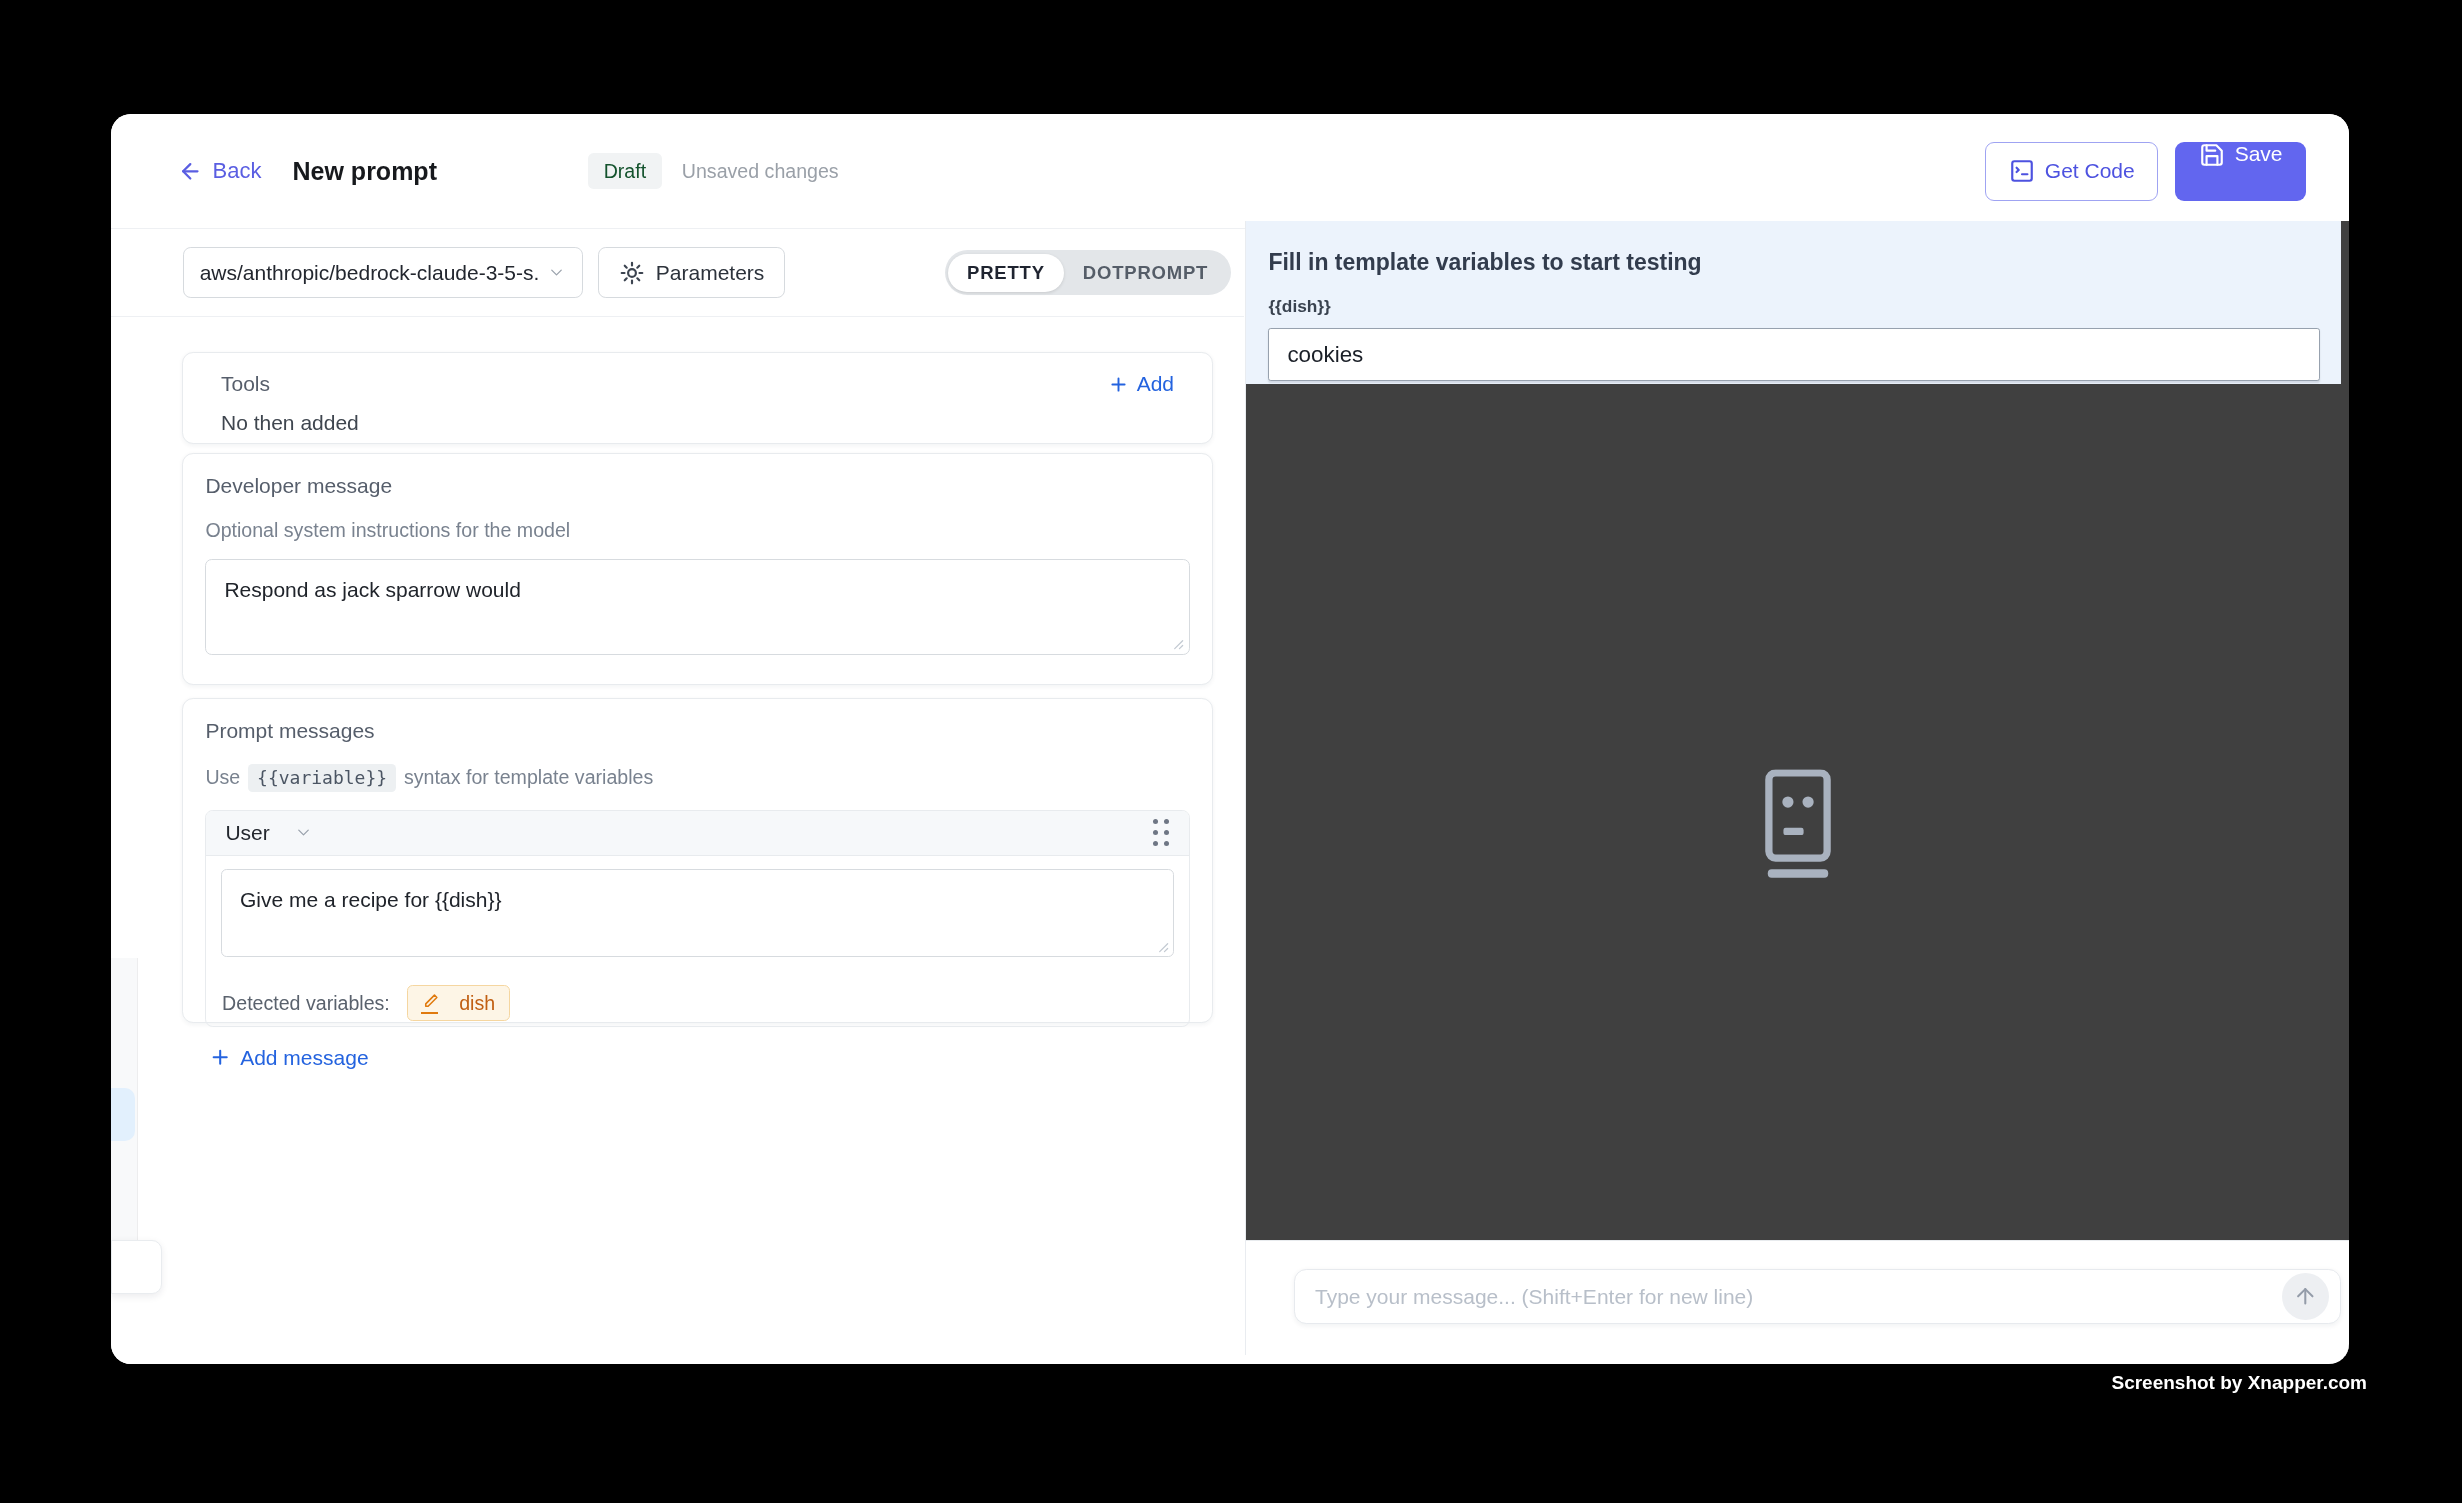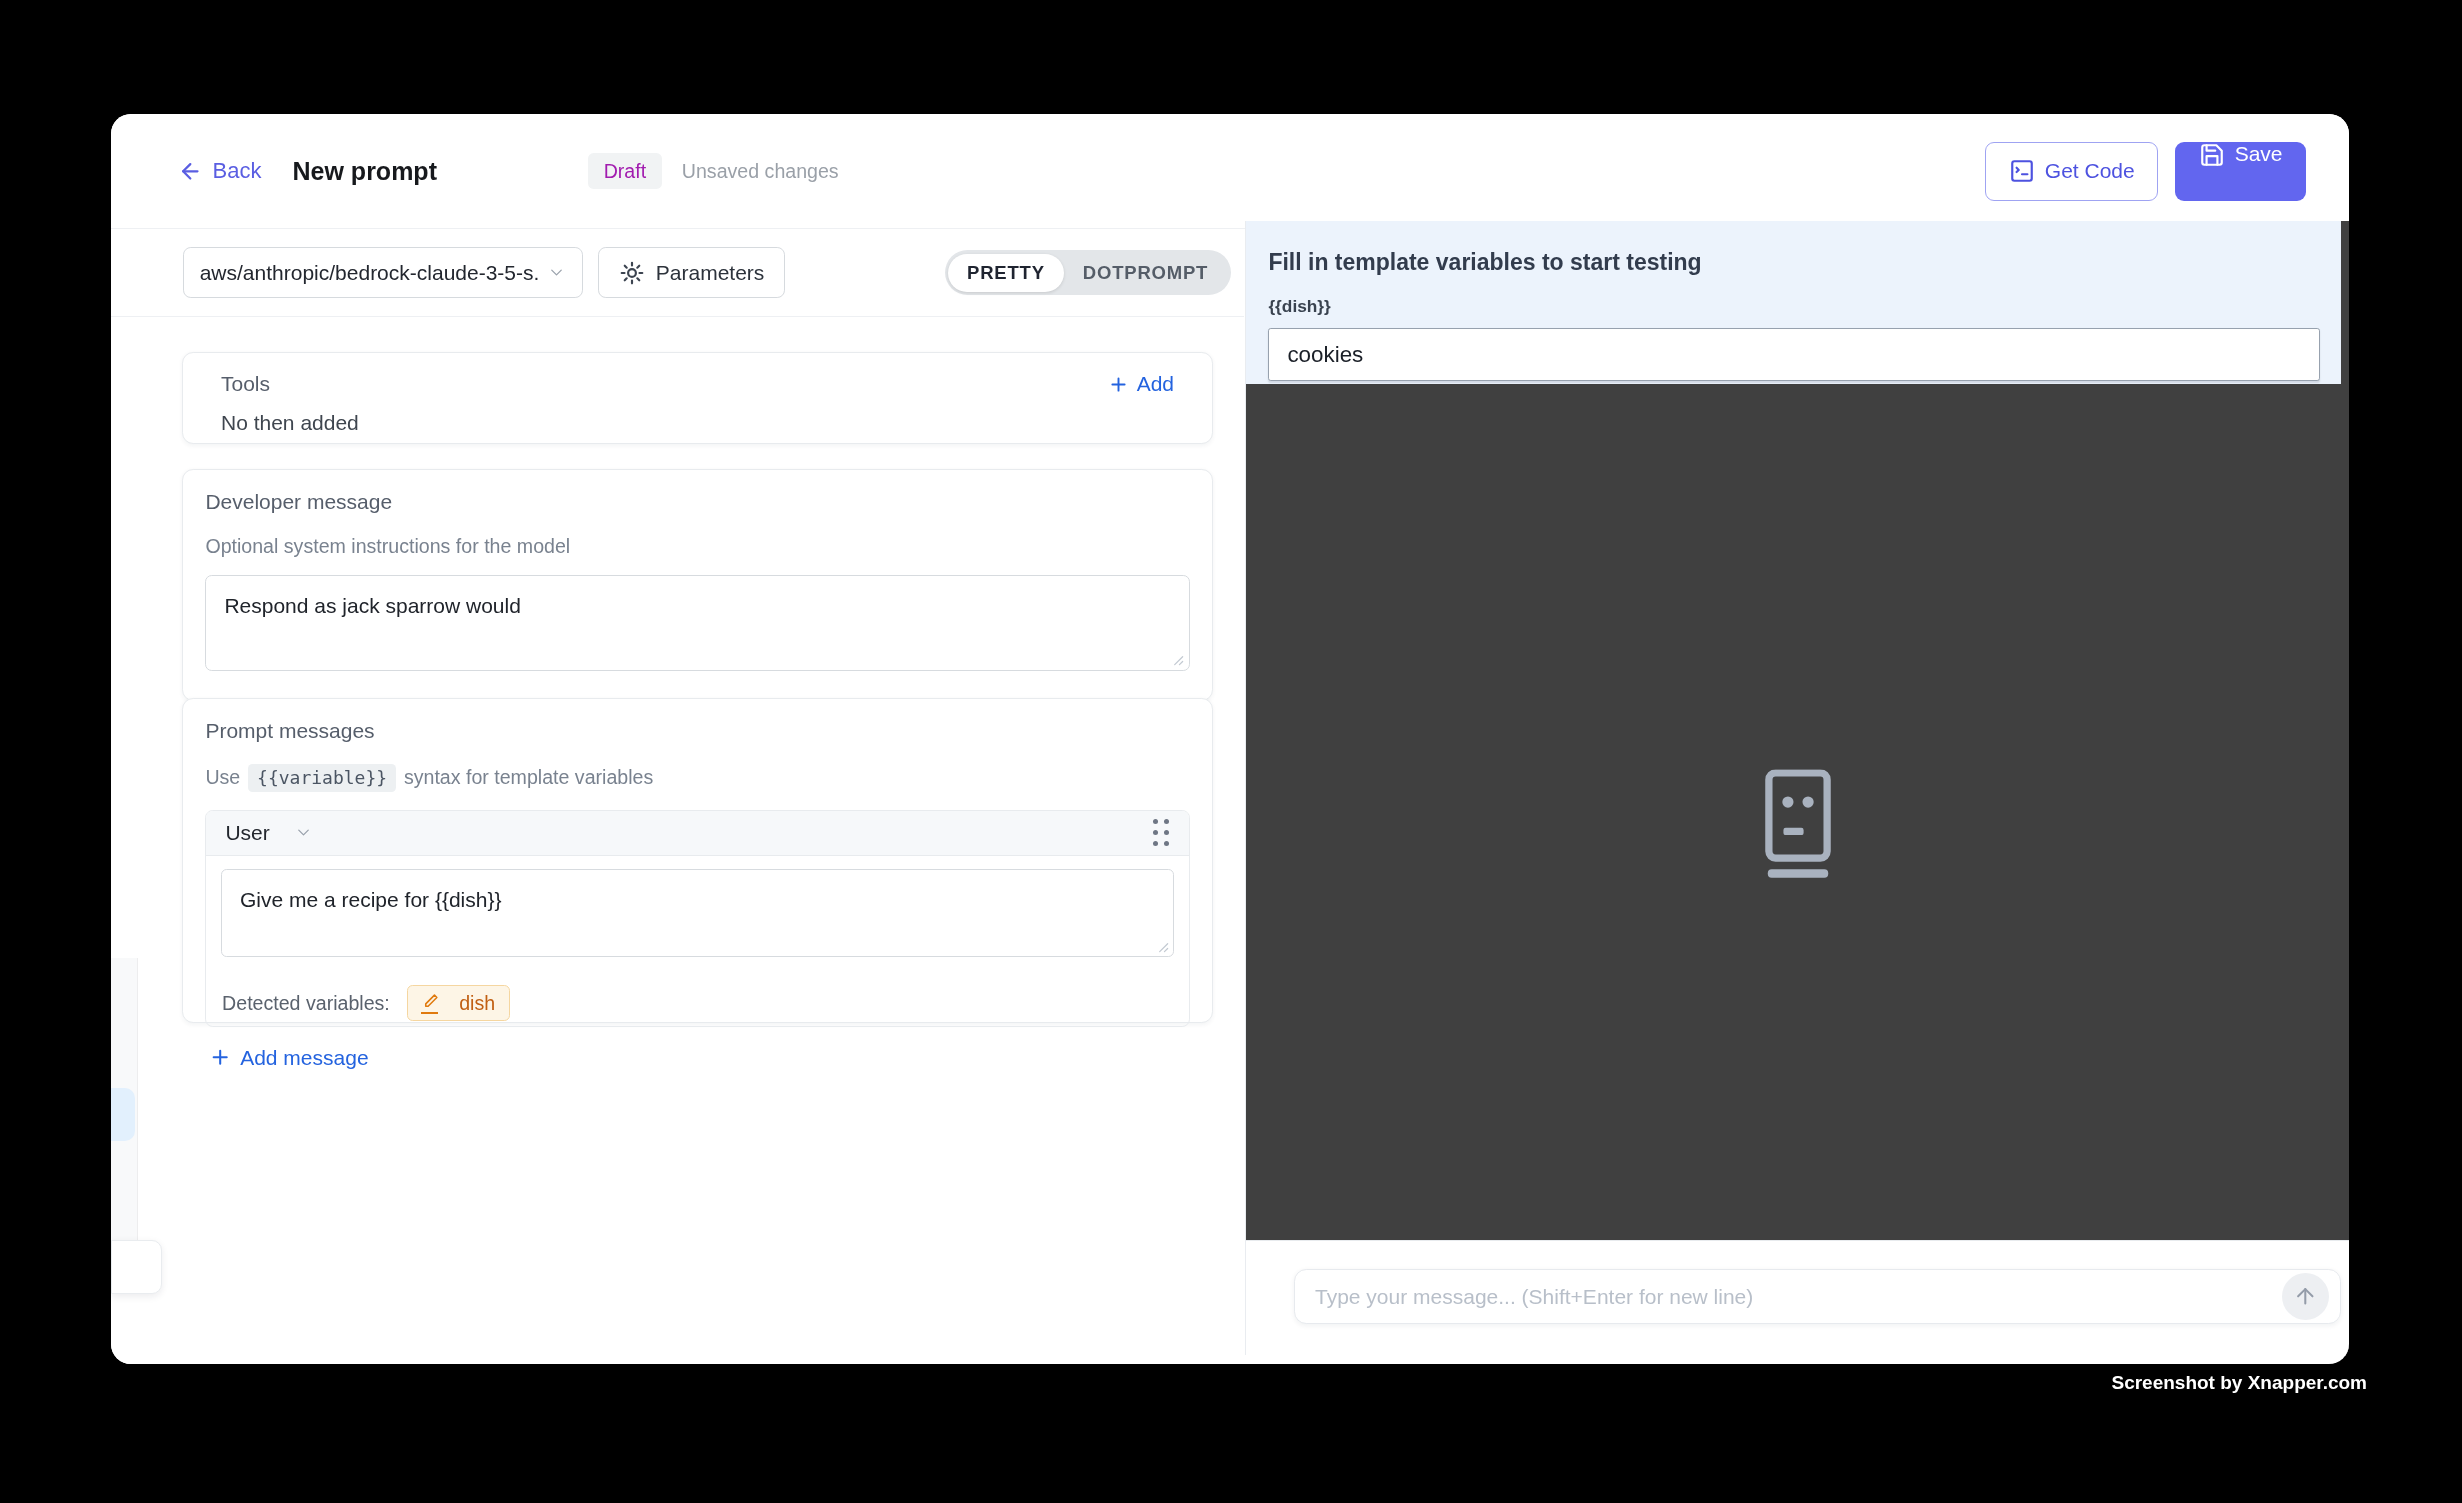--- a/index.html
+++ b/index.html
@@ -16,21 +16,21 @@
 
   
   .hdr {
     position:absolute; left:0; top:0; width:2238px; height:115px;
     border-bottom:1.1px solid #eef0f3; display:flex; align-items:center;
     padding:0 43px 0 67px; background:#fff;
   }
   .back-link { display:flex; align-items:center; gap:10px; color:#5a5ee2; font-size:22px; font-weight:500; cursor:pointer; }
   .back-link svg { width:24.6px; height:24.6px; stroke:#5a5ee2; }
   .page-title { margin-left:31px; font-size:25px; font-weight:600; color:#17191d; }
-  .draft-badge { margin-left:151px; background:#f1f3f4; color:#a21caf; font-size:19.6px; padding:6.7px 15.7px; border-radius:5.6px; }
+  .draft-badge { margin-left:151px; background:#f1f3f4; color:#14532d; font-size:19.6px; padding:6.7px 15.7px; border-radius:5.6px; }
   .unsaved { margin-left:20px; color:#9aa0a8; font-size:19.6px; }
   .hdr-right { margin-left:auto; display:flex; align-items:center; gap:17px; }
   .btn-getcode {
     display:flex; align-items:center; gap:10px; height:59px; padding:0 22.4px;
     border:1.7px solid #9fa3f2; border-radius:9px; background:#fff;
     color:#4d52e0; font-size:21px; font-weight:500; cursor:pointer;
   }
   .btn-getcode svg { width:26px; height:26px; stroke:#4d52e0; }
   .btn-save {
     display:flex; align-items:flex-start; gap:10px; height:59px; padding:0 23.5px;
@@ -65,21 +65,21 @@
          display:flex; align-items:center; border-radius:559px; color:#555d68; cursor:pointer; }
   .seg.active { background:#fff; color:#1f2430; box-shadow:0 1.1px 3.4px rgba(0,0,0,.12); }
 
   
   .editor { position:absolute; left:0; top:204px; width:1133px; height:1046px; background:#fff; }
   .card {
     position:absolute; left:71px; width:1031px; background:#fff;
     border:1.1px solid #e8ebee; border-radius:11.2px; box-shadow:0 1.1px 4.5px rgba(20,30,50,.05);
   }
   .card-tools  { top:34px;  height:92px; padding:19px 38px; }
-  .card-dev    { top:151px; height:232px; padding:20px 22.4px; }
+  .card-dev    { top:135px; height:232px; padding:20px 22.4px; }
   .card-prompt { top:380px; height:325px; padding:20px 22.4px; }
   .card-head { display:flex; align-items:center; }
   .card-title { font-size:21px; font-weight:500; color:#565e6b; }
   .add-link { margin-left:auto; display:flex; align-items:center; gap:7.8px; color:#2463df; font-size:21px; font-weight:500; cursor:pointer; }
   .add-link svg { width:21px; height:21px; stroke:#2463df; }
   .tools-empty { margin-top:14.6px; font-size:21px; color:#3f464f; }
   .card-sub { margin-top:21px; font-size:19.6px; color:#79828f; display:flex; align-items:center; gap:7.8px; flex-wrap:wrap; }
   .code-chip { font-family:"DejaVu Sans Mono","Liberation Mono",monospace; font-size:18px; color:#4b5563;
                background:#edf0f2; border-radius:4.5px; padding:3.4px 9px; }
   .ta-wrap { position:relative; margin-top:17px; }

